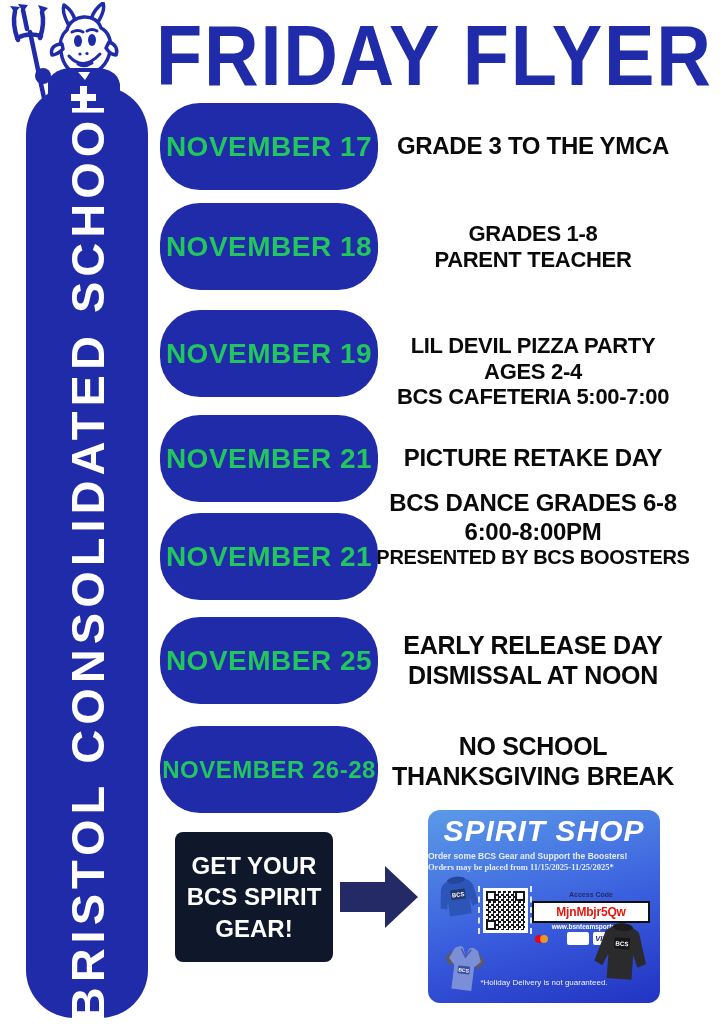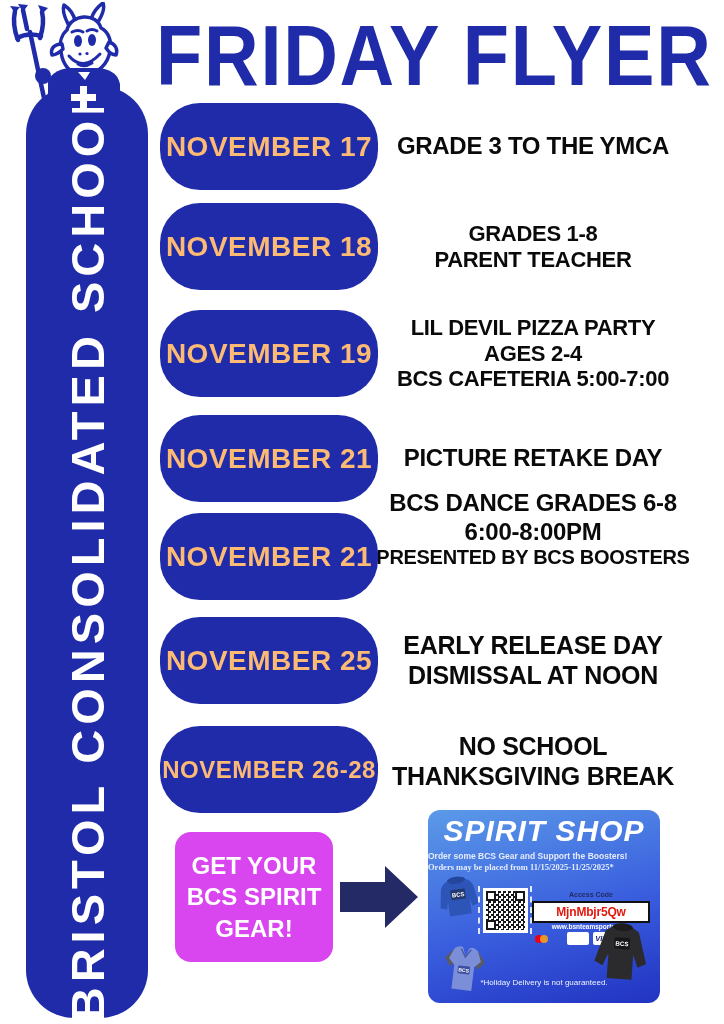--- a/index.html
+++ b/index.html
@@ -14,30 +14,30 @@
 
   
   .mascot{position:absolute;left:6px;top:2px;width:140px;height:106px;z-index:3;}
 
   
   .title{position:absolute;left:156px;top:12px;color:#1F2BA8;font-weight:bold;font-size:86px;
          letter-spacing:2px;white-space:nowrap;transform:scaleX(0.88);transform-origin:left top;line-height:1;}
 
   
   .pill{position:absolute;left:160px;width:218px;height:87px;background:#1F2BA8;border-radius:40px;
-        display:flex;align-items:center;justify-content:center;color:#fdba74;font-weight:bold;font-size:28px;
+        display:flex;align-items:center;justify-content:center;color:#22c55e;font-weight:bold;font-size:28px;
         letter-spacing:0.5px;z-index:2;}
   .pill.sm{font-size:24px;margin-top:8px;}
   .event{position:absolute;left:375px;width:316px;height:87px;display:flex;flex-direction:column;
          align-items:center;justify-content:center;text-align:left;color:#0a0a0a;font-weight:bold;
          line-height:1.18;letter-spacing:-0.3px;}
   .ev-25{font-size:25px;} .ev-24{font-size:24px;} .ev-22{font-size:22px;} .ev-20{font-size:20px;}
 
   
-  .cta{position:absolute;left:175px;top:832px;width:158px;height:130px;background:#d946ef;border-radius:16px;
+  .cta{position:absolute;left:175px;top:832px;width:158px;height:130px;background:#0f172a;border-radius:8px;
        color:#fff;font-weight:bold;font-size:24px;display:flex;align-items:center;justify-content:center;
        text-align:center;white-space:pre-line;line-height:1.3;z-index:2;}
   .arrow{position:absolute;left:340px;top:866px;width:78px;height:62px;z-index:2;}
 
   
   .shop{position:absolute;left:428px;top:810px;width:232px;height:193px;
         background:linear-gradient(165deg,#5B9AE8 0%,#3A5EDE 55%,#2133C2 100%);z-index:2;border-radius:12px;}
   .shop *{position:absolute;}
   .shop-title{top:6px;left:0;width:232px;text-align:center;color:#fff;font-weight:bold;font-style:italic;
               font-size:30px;letter-spacing:1px;line-height:1;}
@@ -132,21 +132,21 @@
   <div class="pill" style="top:617px">NOVEMBER 25</div>
   <div class="pill sm" style="top:718px">NOVEMBER 26-28</div>
 
   <div class="event" style="top:103px">
     <div class="ev-24">GRADE 3 TO THE YMCA</div>
   </div>
   <div class="event" style="top:203px">
     <div class="ev-22">GRADES 1-8</div>
     <div class="ev-22">PARENT TEACHER</div>
   </div>
-  <div class="event" style="top:310px">
+  <div class="event" style="top:328px">
     <div class="ev-22">LIL DEVIL PIZZA PARTY</div>
     <div class="ev-22">AGES 2-4</div>
     <div class="ev-22">BCS CAFETERIA 5:00-7:00</div>
   </div>
   <div class="event" style="top:415px">
     <div class="ev-24">PICTURE RETAKE DAY</div>
   </div>
   <div class="event" style="top:486px">
     <div class="ev-24">BCS DANCE GRADES 6-8</div>
     <div class="ev-24">6:00-8:00PM</div>

